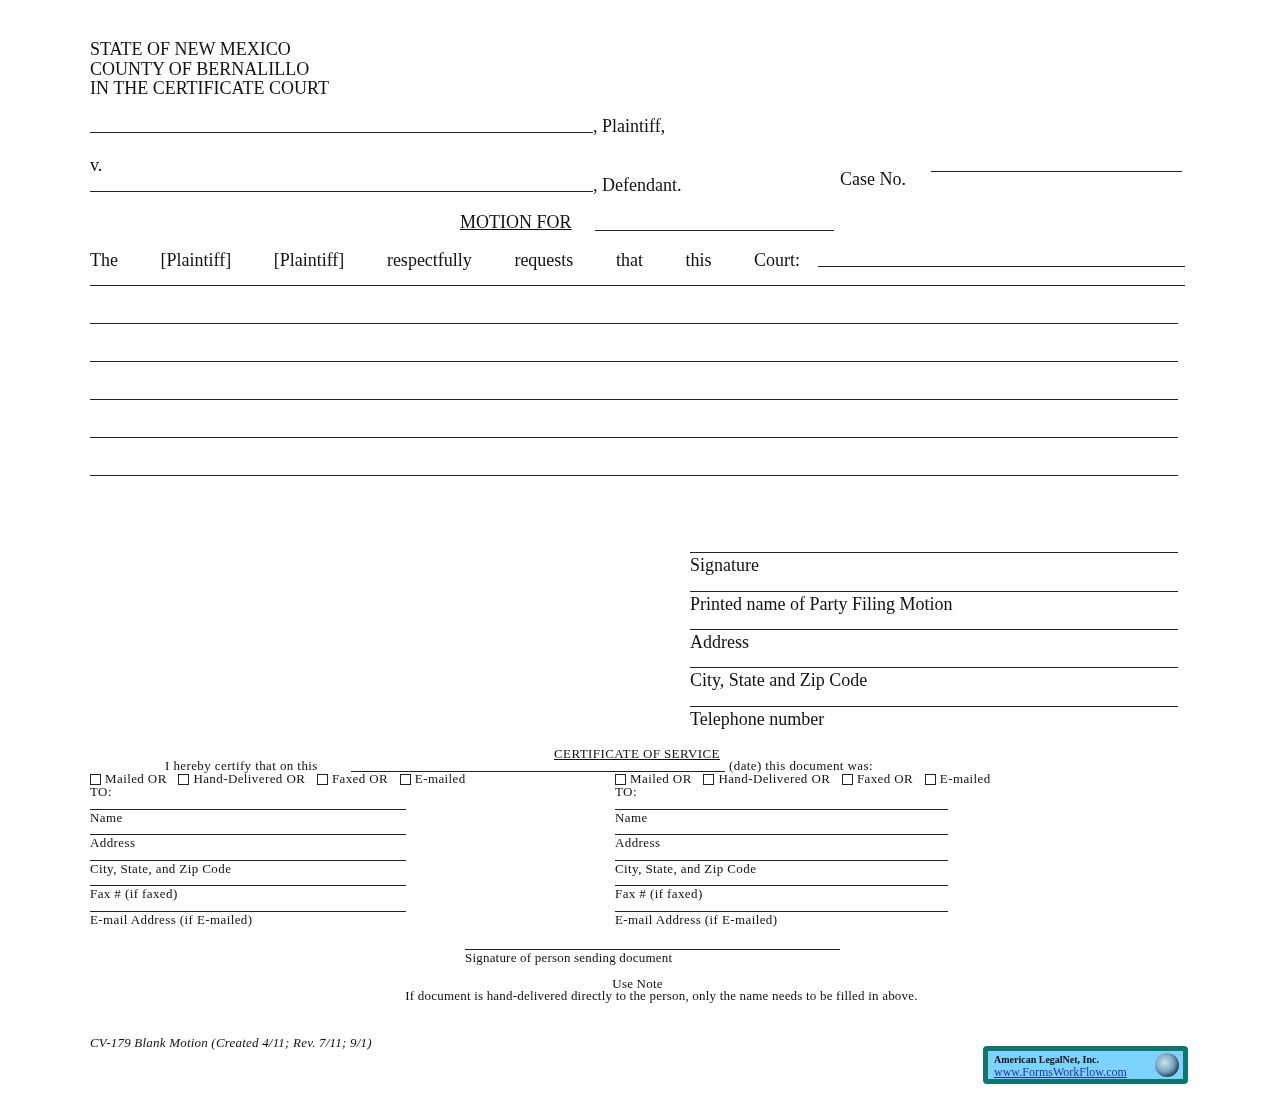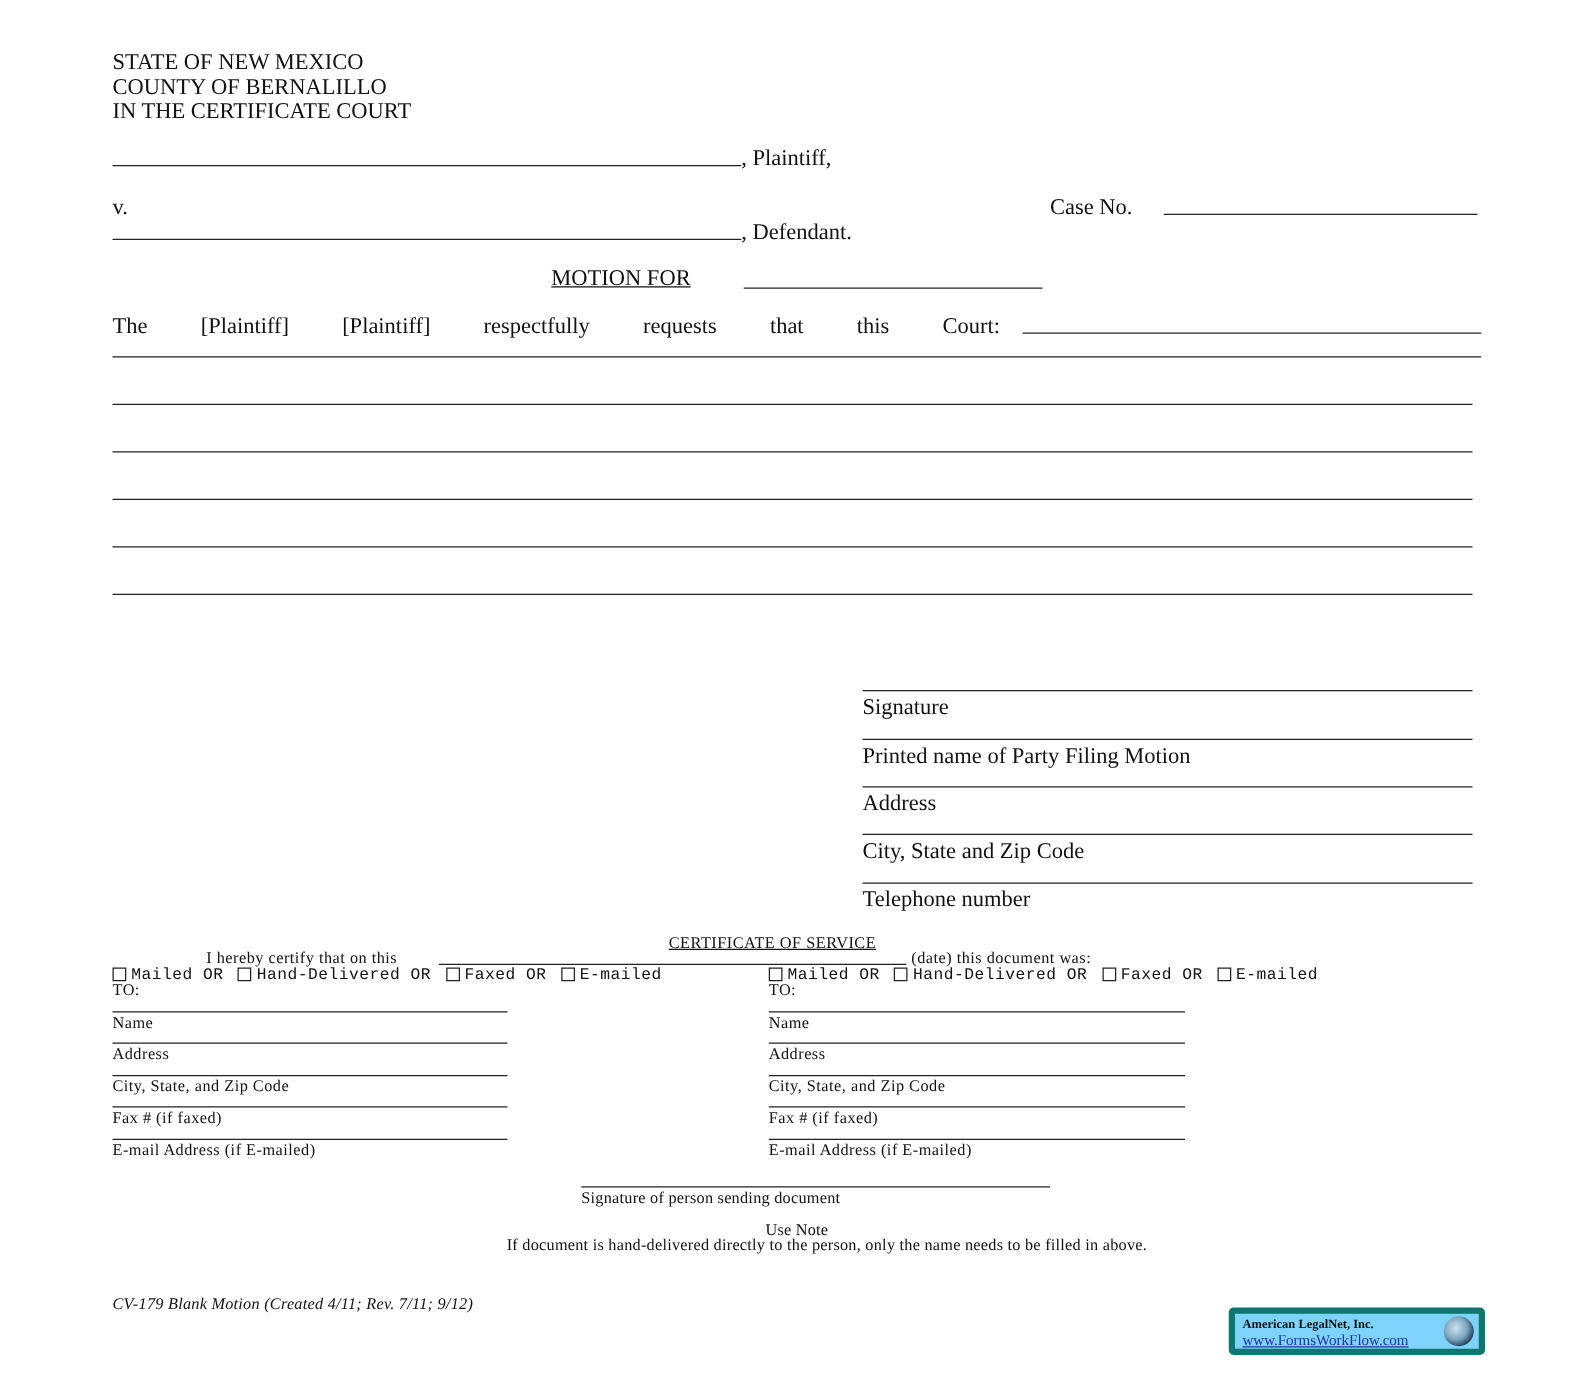--- a/index.html
+++ b/index.html
@@ -2,41 +2,41 @@
 <html><head>
 <meta charset="utf-8">
 <style>
   html, body { margin:0; padding:0; background:#ffffff; }
   body { width:1275px; height:1100px; position:relative; overflow:hidden;
          font-family:"Liberation Serif", "DejaVu Serif", serif; color:#111; }
   .abs { position:absolute; white-space:nowrap; }
   .big { font-size:18px; }
   .sm { font-size:13px; letter-spacing:0.4px; }
   .line { position:absolute; border-bottom:1px solid #222; height:0; }
-  .uline { text-decoration:underline; }
+  .uline { text-decoration:underline;margin-left:19px; }
   .cb { display:inline-block; width:11px; height:11px; border:1px solid #222; vertical-align:-2px; margin-right:4px; box-sizing:border-box; }
-  .opt { margin-right:8px;font-family:Liberation Mono, monospace; }
+  .opt { margin-right:8px; }
   .logo-box { position:absolute; left:983px; top:1046px; width:195px; height:28px; border:5px solid #0f766e; border-radius:4px; background:#7dd3fc; }
   .logo-name { position:absolute; left:6px; top:3px; font-size:10px; font-weight:bold; }
   .logo-url { position:absolute; left:6px; top:14px; font-size:12px; color:#2233aa; text-decoration:underline; }
   .logo-globe { position:absolute; right:4px; top:2px; width:24px; height:24px; border-radius:50%;
                 background:radial-gradient(circle at 40% 40%, #cfe3ee 0%, #7aa6bf 45%, #1e3b52 75%, #0e1a24 100%); }
 </style>
 </head>
 <body>
 
 <div class="abs big" style="left:90px; top:39px;">STATE OF NEW MEXICO</div>
 <div class="abs big" style="left:90px; top:59px;">COUNTY OF BERNALILLO</div>
 <div class="abs big" style="left:90px; top:78px;">IN THE CERTIFICATE COURT</div>
 
 <div class="line" style="left:90px; top:132px; width:503px;"></div>
 <div class="abs big" style="left:593px; top:116px;">, Plaintiff,</div>
 
 <div class="abs big" style="left:90px; top:155px;">v.</div>
-<div class="abs big" style="left:840px; top:155px;">Case No.</div>
+<div class="abs big" style="left:840px; top:169px;">Case No.</div>
 <div class="line" style="left:931px; top:171px; width:251px;"></div>
 
 <div class="line" style="left:90px; top:191px; width:503px;"></div>
 <div class="abs big" style="left:593px; top:175px;">, Defendant.</div>
 
 <div class="abs big uline" style="left:441px; top:212px;">MOTION FOR</div>
 <div class="line" style="left:595px; top:230px; width:239px;"></div>
 
 <div class="abs big" style="left:90px; top:250px; width:710px; display:flex; justify-content:space-between;">
   <span>The</span>
@@ -107,18 +107,18 @@
 <div class="abs sm" style="left:615px; top:886px;">Fax # (if faxed)</div>
 <div class="line" style="left:615px; top:911px; width:333px;"></div>
 <div class="abs sm" style="left:615px; top:912px;">E-mail Address (if E-mailed)</div>
 
 <div class="line" style="left:465px; top:949px; width:375px;"></div>
 <div class="abs sm" style="left:465px; top:950px; letter-spacing:0.2px;">Signature of person sending document</div>
 
 <div class="abs sm" style="left:0; width:1275px; text-align:center; top:976px; letter-spacing:0.2px;">Use Note</div>
 <div class="abs sm" style="left:0; width:1275px; text-align:center; top:988px; letter-spacing:0.2px;padding-left:24px;">If document is hand-delivered directly to the person, only the name needs to be filled in above.</div>
 
-<div class="abs sm" style="left:90px; top:1035px; font-style:italic; letter-spacing:0.2px;">CV-179 Blank Motion (Created 4/11; Rev. 7/11; 9/12)</div>
+<div class="abs sm" style="left:90px; top:1035px; font-style:italic; letter-spacing:0.2px;">CV-179 Blank Motion (Created 4/11; Rev. 7/11; 9/1)</div>
 <div class="logo-box">
   <span class="logo-name">American LegalNet, Inc.</span>
   <span class="logo-url">www.FormsWorkFlow.com</span>
   <span class="logo-globe"></span>
 </div>
 
 </body></html>

